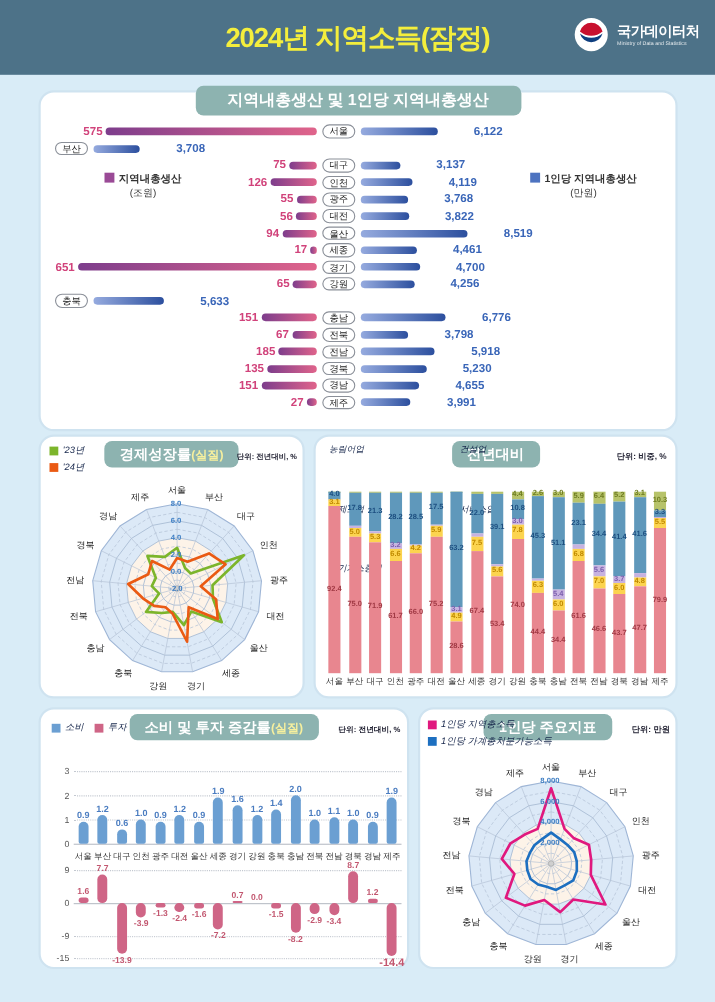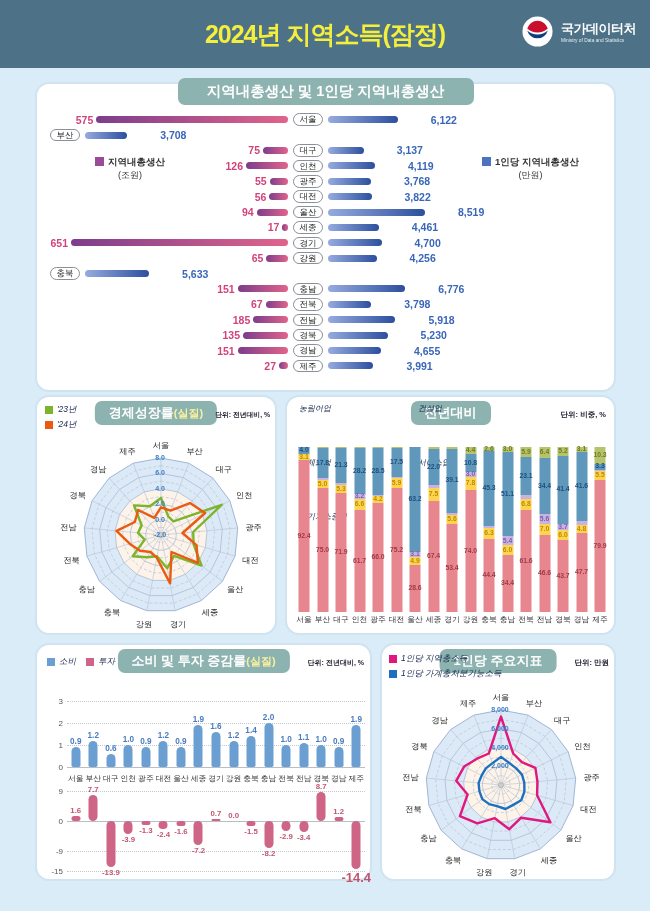--- a/index.html
+++ b/index.html
@@ -795,21 +795,21 @@
         <div class="bcol" style="left: 245.4px; width: 17.5px;">
           <div class="bar" style="background: rgb(207, 101, 134); border-radius: 5px; height: 29px; top: 1px;"></div>
           <span class="bval" style="color: rgb(194, 86, 111); font-size: 7.8px; top: -9px;">8.7</span>
         </div>
         <div class="bcol" style="left: 262.9px; width: 17.5px;">
           <div class="bar" style="background: rgb(207, 101, 134); border-radius: 5px; height: 4px; top: 26px;"></div>
           <span class="bval" style="color: rgb(194, 86, 111); font-size: 7.8px; top: 16px;">1.2</span>
         </div>
         <div class="bcol" style="left: 280.5px; width: 17.5px;">
           <div class="bar" style="background: rgb(207, 101, 134); border-radius: 5px; height: 48px; top: 30px;"></div>
-          <span class="bval" style="color: rgb(194, 86, 111); font-size: 13px; top: 79px;">-14.4</span>
+          <span class="bval" style="color: rgb(194, 86, 111); font-size: 10px; top: 79px;">-14.4</span>
         </div>
       </div>
   </div>
 
   <div class="panel p5">
     <div class="ptitle pt-s">1인당 주요지표</div>
     <div class="unit" style="right:5px; top:13px;">단위: 만원</div>
     <div class="leg" style="left:7px; top:8px;">
       <div class="leg-row">
           <span class="sq" style="background: rgb(224, 24, 126);"></span>

